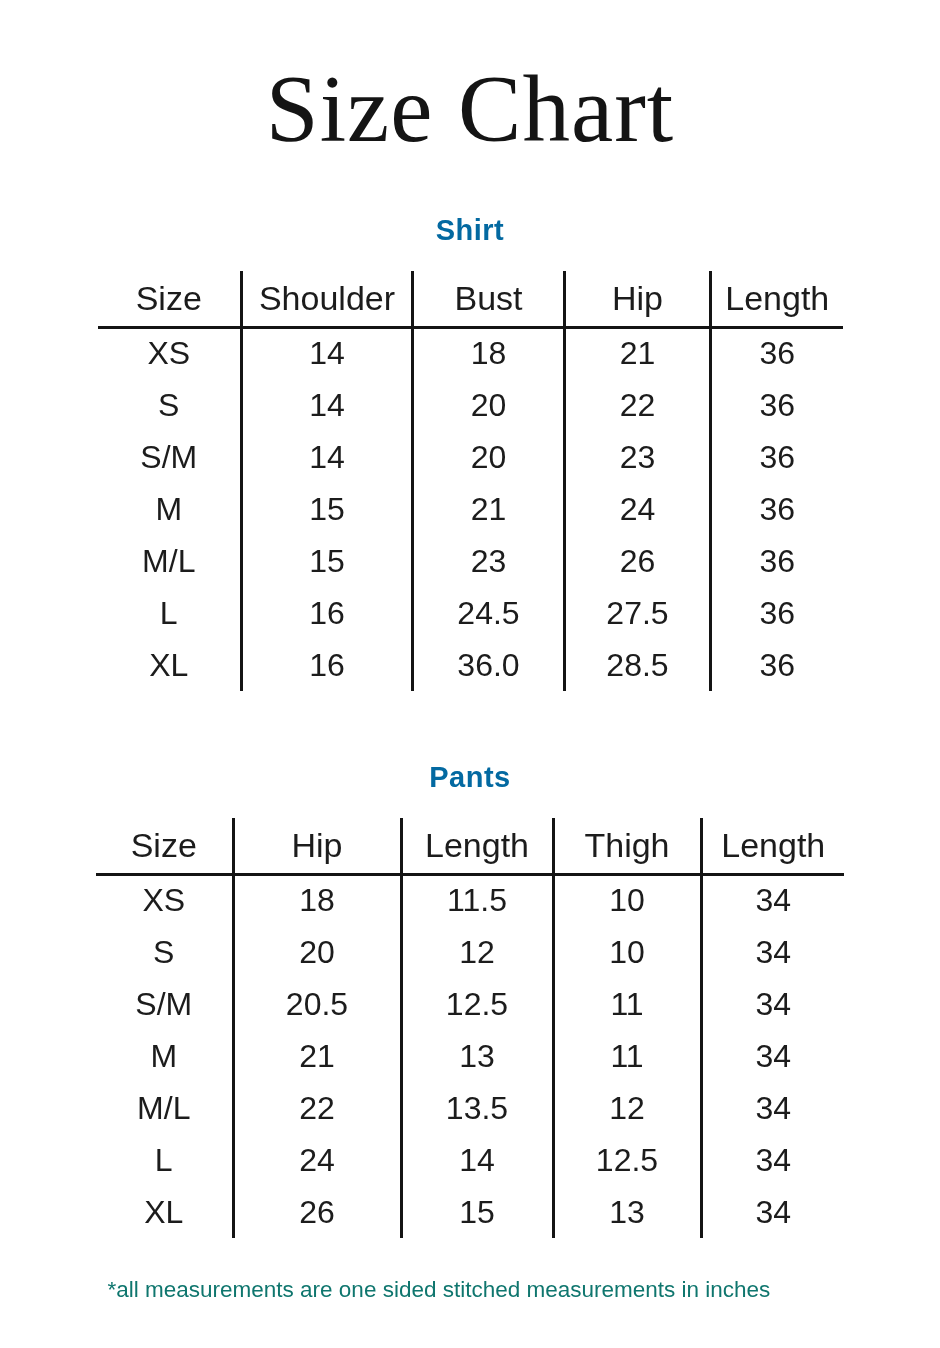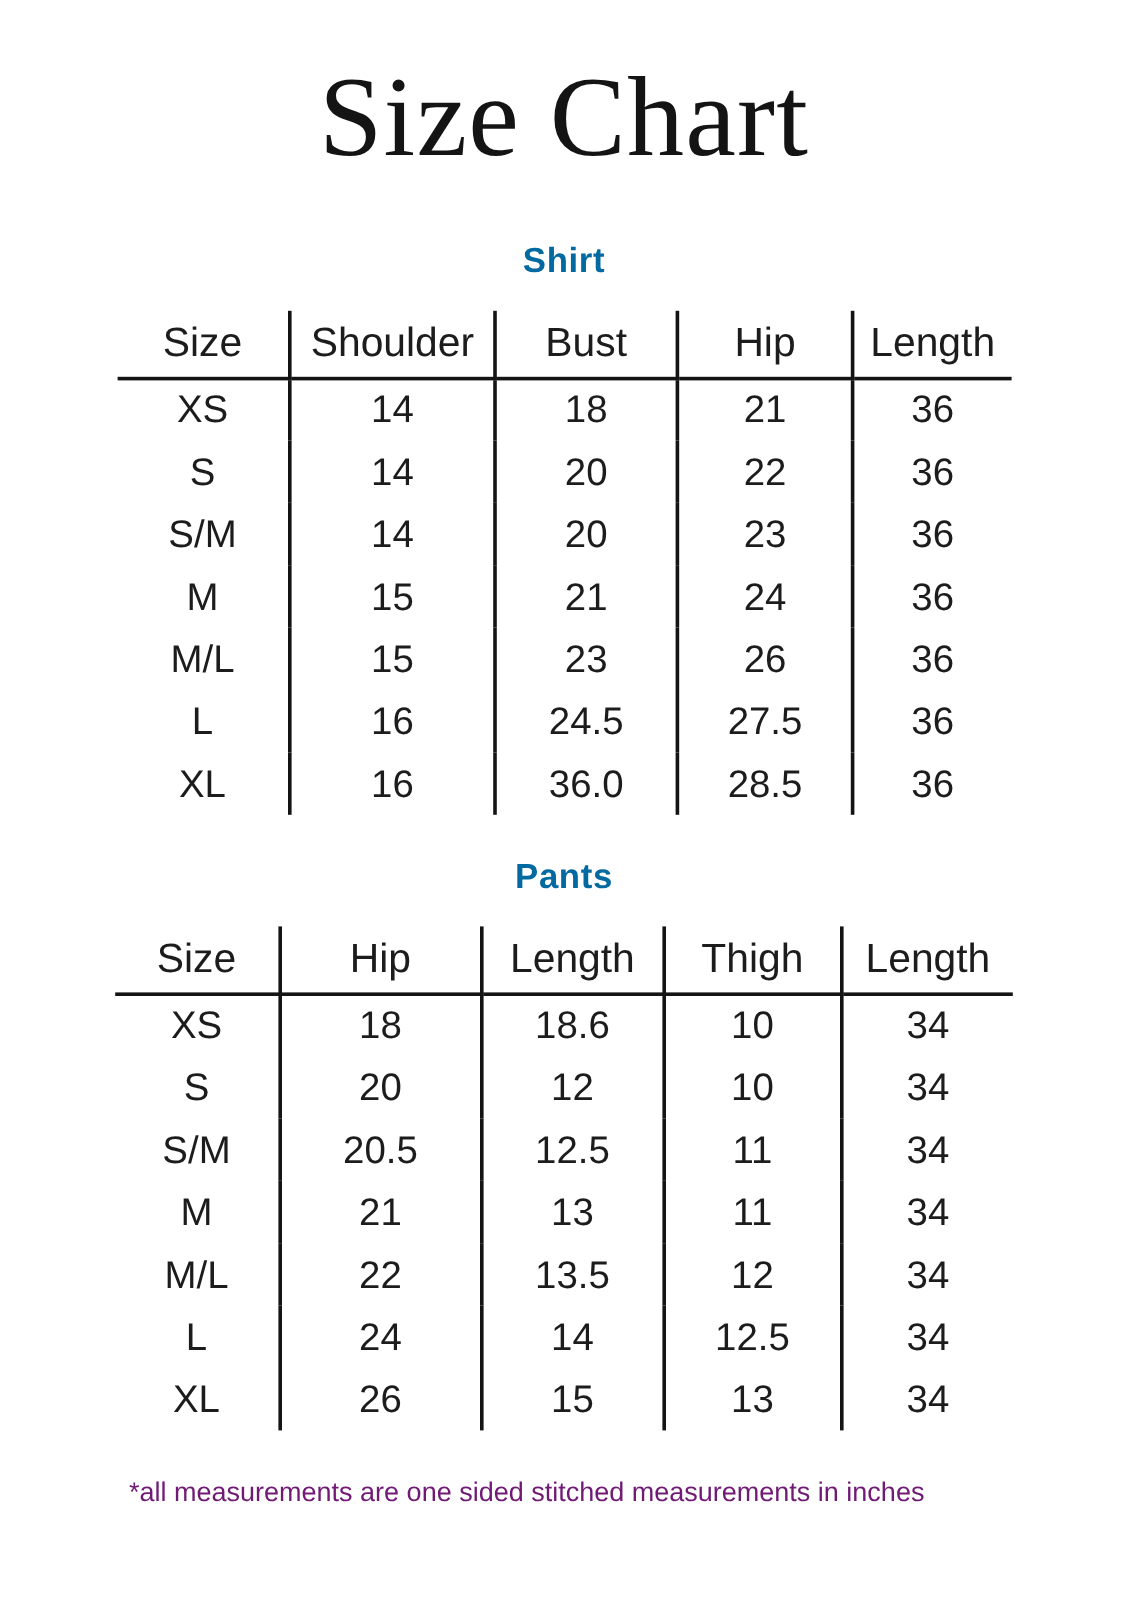--- a/index.html
+++ b/index.html
@@ -8,42 +8,42 @@
     font-family: "Liberation Sans", sans-serif;
     color: #1b1b1b;
     -webkit-font-smoothing: antialiased;
   }
   .page {
     position: relative;
     width: 940px;
     height: 1348px;
     margin: 0 auto;
     background: #ffffff;
-    padding-top: 40px;
+    padding-top: 52px;
     overflow: hidden;
     border-radius: 17px;
   }
   .title {
     font-family: "Liberation Serif", "DejaVu Serif", serif;
     font-weight: 400;
     font-size: 95px;
     line-height: 1.2;
     text-align: center;
     color: #141414;
     letter-spacing: 1px;
   }
   .section-title {
     margin-top: 48px;
     text-align: center;
     font-size: 29px;
     font-weight: 700;
     letter-spacing: 0.5px;
     color: #0369a1;
   }
-  .section-title.pants { margin-top: 36px; }
+  .section-title.pants { margin-top: 70px; }
   table.size-table {
     border-collapse: collapse;
     table-layout: fixed;
     margin: 24px auto 0;
   }
   table.size-table th,
   table.size-table td {
     text-align: center;
     vertical-align: middle;
     font-weight: 400;
@@ -76,21 +76,21 @@
   table.pants-table th:nth-child(2) { width: 168px; }
   table.pants-table th:nth-child(3) { width: 152px; }
   table.pants-table th:nth-child(4) { width: 148px; }
   table.pants-table th:nth-child(5) { width: 143px; }
   .notes {
     width: 745px;
     margin: 36px auto 0;
     padding-left: 10px;
     font-size: 22.5px;
     line-height: 1.45;
-    color: #701a75;
+    color: #0f766e;
     text-align: left;
   }
 </style>
 </head>
 <body>
 
 <div class="page">
 
   <h1 class="title">Size Chart</h1>
 
@@ -169,21 +169,21 @@
             <th>Hip</th>
             <th>Length</th>
             <th>Thigh</th>
             <th>Length</th>
           </tr>
         </thead>
       <tbody>
           <tr>
             <td>XS</td>
             <td>18</td>
-            <td>18.6</td>
+            <td>11.5</td>
             <td>10</td>
             <td>34</td>
           </tr>
           <tr>
             <td>S</td>
             <td>20</td>
             <td>12</td>
             <td>10</td>
             <td>34</td>
           </tr>

